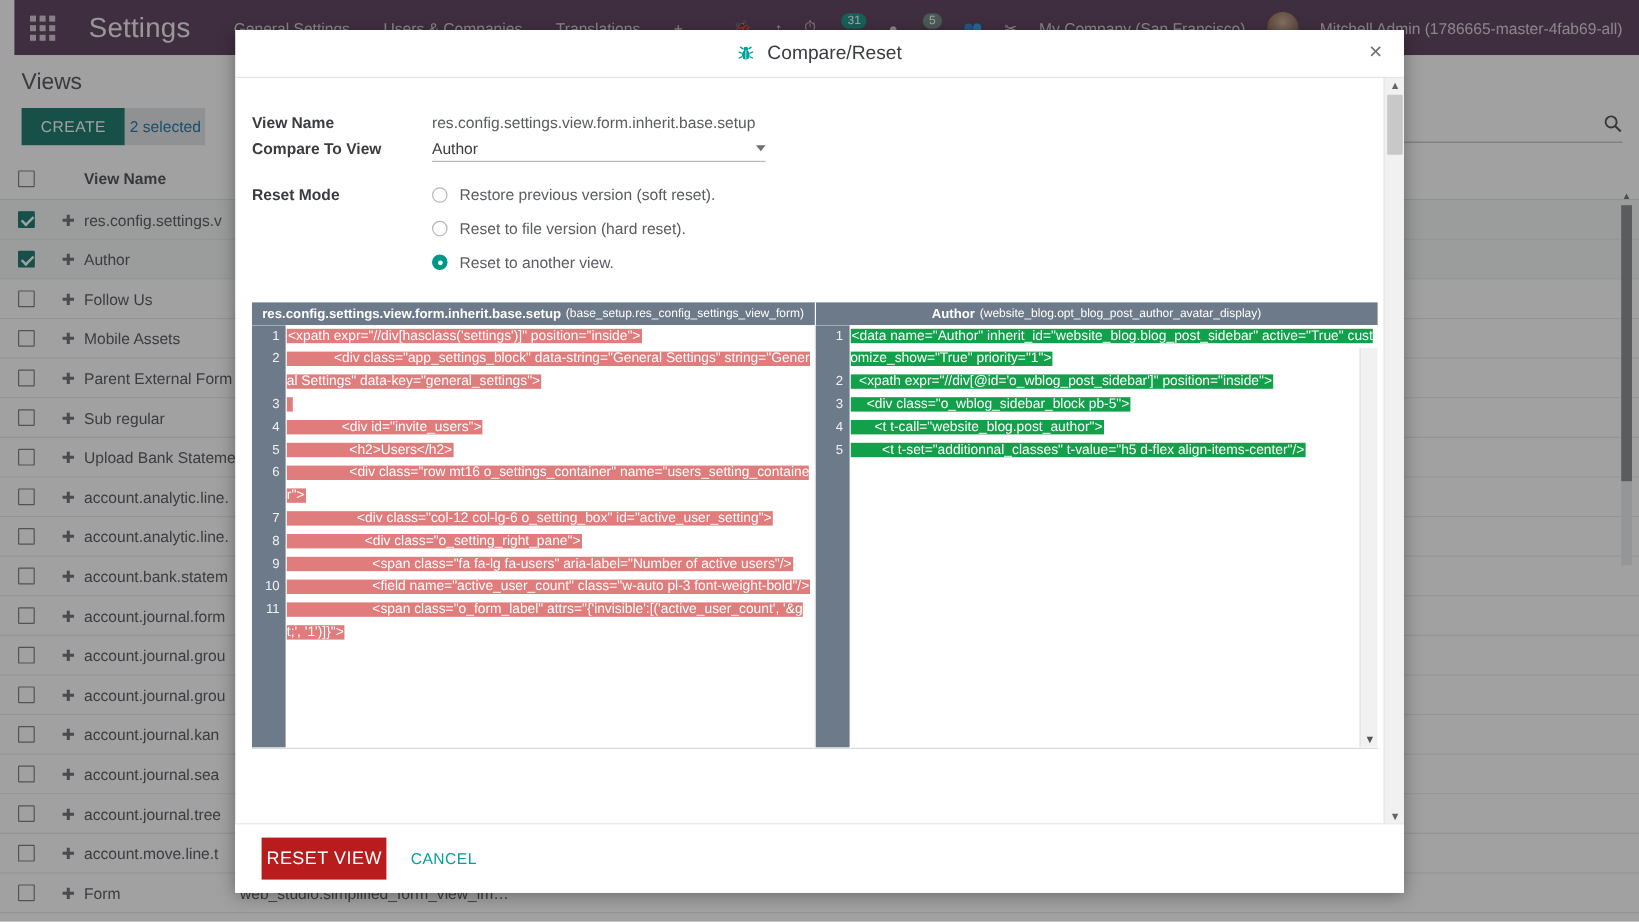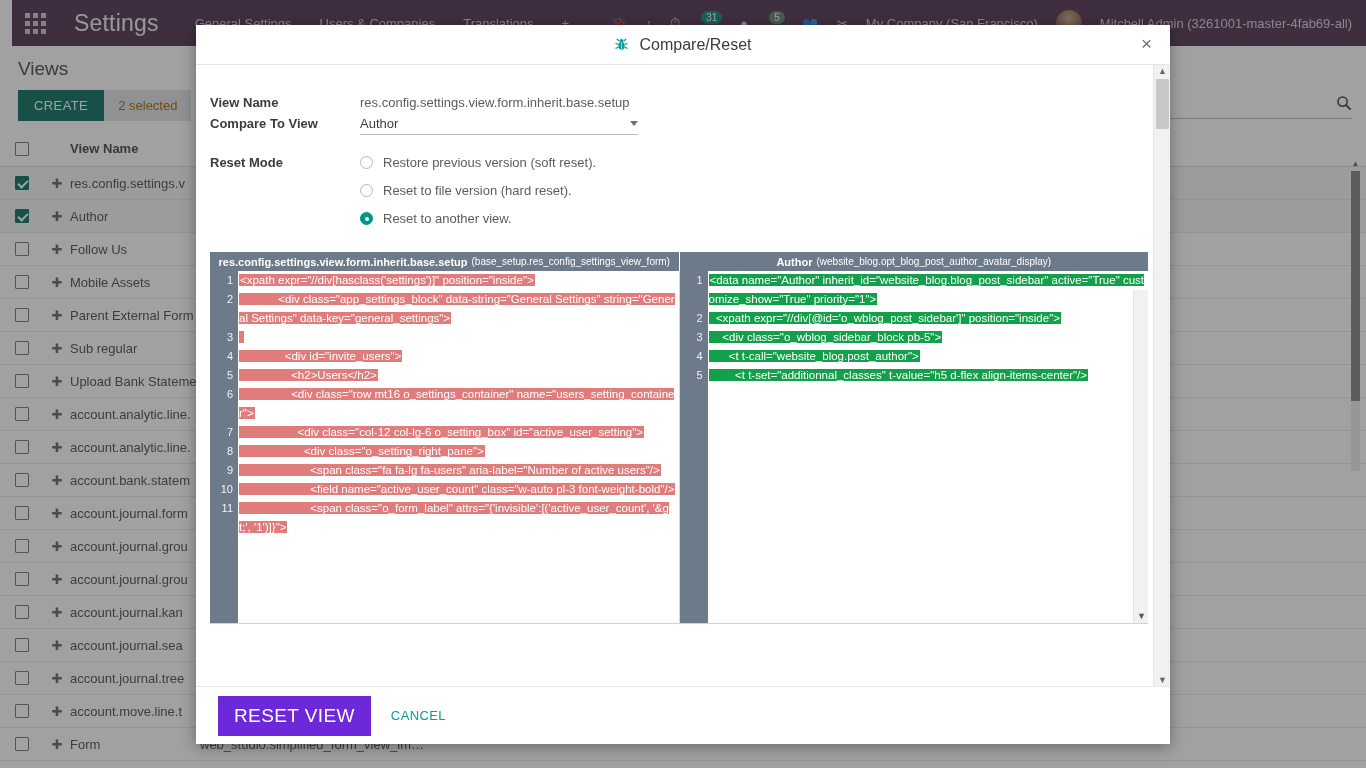--- a/index.html
+++ b/index.html
@@ -51,22 +51,22 @@
   }
 
   .control-panel { position: absolute; top: 46px; left: 0; right: 0; height: 75px; background: #fff; }
   .cp-title { position: absolute; left: 18px; top: 12px; font-size: 19px; color: #41424a; }
   .cp-buttons { position: absolute; left: 18px; top: 44px; display: flex; align-items: center; }
   .btn-create {
     background: #00695c; color: #fff; font-size: 13px; letter-spacing: .4px;
     padding: 8px 16px; border: none; cursor: pointer;
   }
   .btn-selected {
-    background: #dfe2e5; color: #a16207; font-size: 13px;
-    padding: 8px 14px; border: none; cursor: pointer;
+    background: #dfe2e5; color: #0369a1; font-size: 13px;
+    padding: 8px 4px; border: none; cursor: pointer;
   }
   .cp-search {
     position: absolute; right: 14px; top: 48px; width: 186px;
     border-bottom: 1px solid #b6b9bd; height: 25px;
   }
   .cp-search svg { position: absolute; right: 0; top: 1px; }
   .cp-pager { position: absolute; right: 14px; top: 92px; display: flex; align-items: center; gap: 12px; font-size: 13px; color: #55585e; }
   .pager-arrow { cursor: pointer; font-size: 16px; color: #55585e; }
 
   .list-table { position: absolute; top: 131px; left: 0; right: 0; bottom: 0; overflow: hidden; }
@@ -200,22 +200,22 @@
     position: absolute; right: 0; top: 19px; bottom: 0; width: 15px;
     background: #f1f1f1; border-left: 1px solid #e2e2e2; z-index: 3;
   }
   .diff-scroll .arrow-dn { position: absolute; left: 0; bottom: 2px; width: 15px; text-align: center; font-size: 9px; color: #555; }
 
   .modal-footer {
     flex: 0 0 58px; display: flex; align-items: center; gap: 14px;
     padding: 0 22px; border-top: 1px solid #e6e7e9; background: #fff;
   }
   .btn-primary {
-    background: #6d28d9; color: #fff; border: none; font-size: 19px;
-    padding: 9px 16px; cursor: pointer; letter-spacing: .4px;
+    background: #b91c1c; color: #fff; border: none; font-size: 15px;
+    padding: 9px 4px; cursor: pointer; letter-spacing: .4px;
   }
   .btn-link {
     background: none; border: none; color: #00a09d; font-size: 13px;
     cursor: pointer; letter-spacing: .4px;
   }
 </style>
 </head>
 <body>
 
 <div id="bg-app">
@@ -243,21 +243,21 @@
     </div>
     <div class="nav-right">
       <span>🐞</span>
       <span>↑</span>
       <span class="nav-badge">⏱<span class="cnt">31</span></span>
       <span class="nav-badge">●<span class="cnt gray">5</span></span>
       <span>👥</span>
       <span>✂</span>
       <span>My Company (San Francisco)</span>
       <span class="avatar-img"></span>
-      <span>Mitchell Admin (3261001-master-4fab69-all)</span>
+      <span>Mitchell Admin (1786665-master-4fab69-all)</span>
     </div>
   </div>
 
   <div class="control-panel">
     <div class="cp-title">Views</div>
     <div class="cp-buttons">
       <button class="btn-create">CREATE</button>
       <button class="btn-selected">2 selected</button>
     </div>
     <div class="cp-search">

